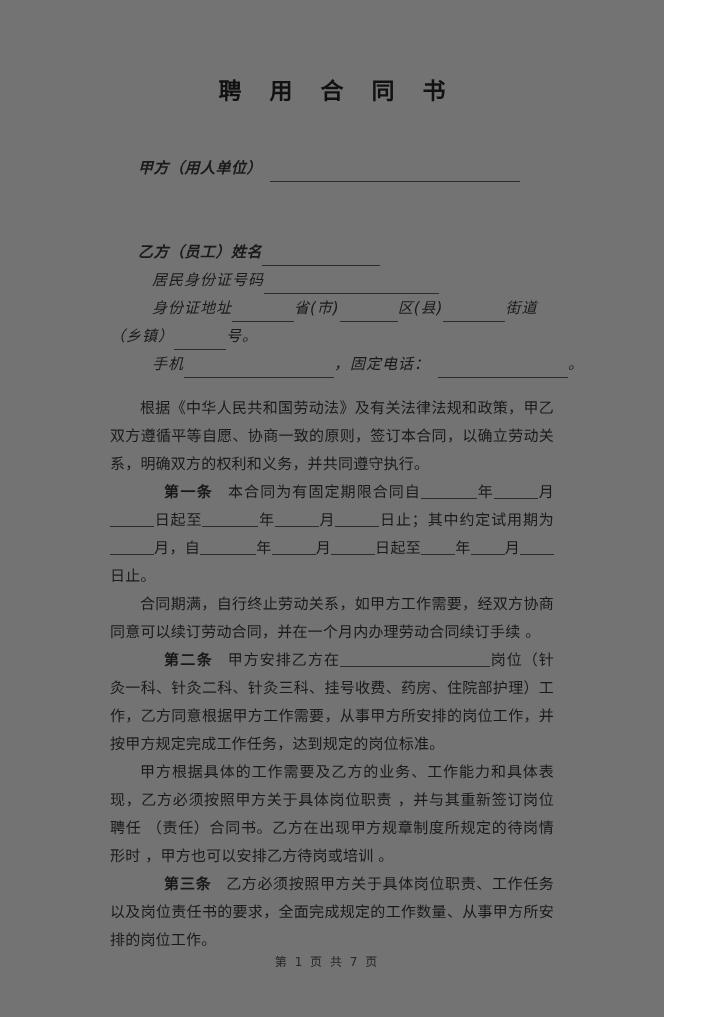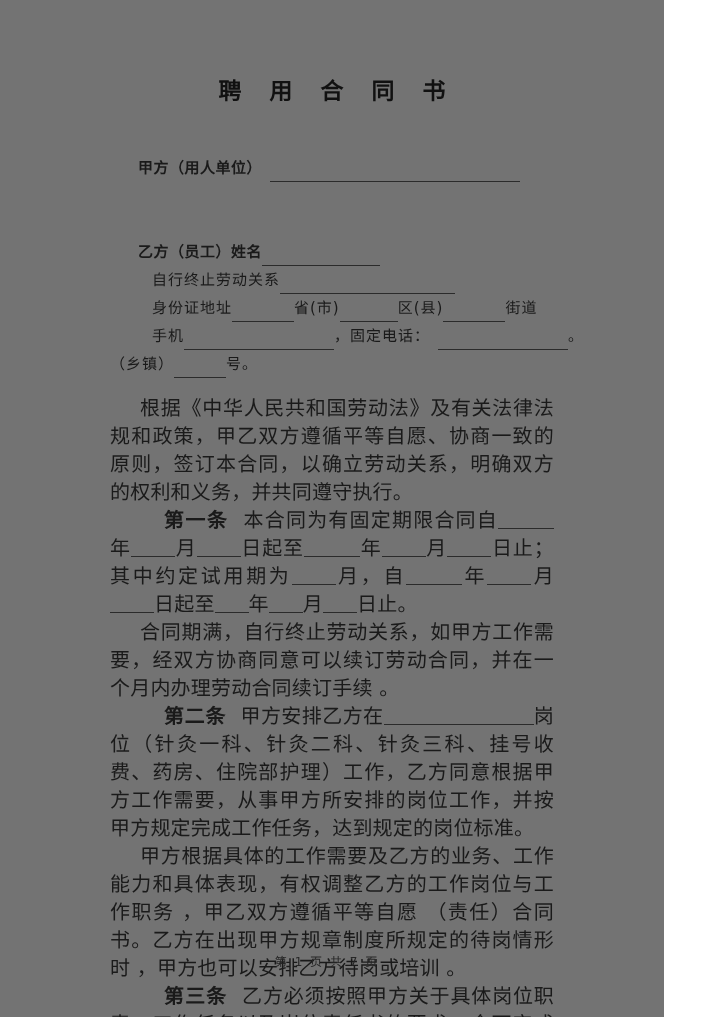--- a/index.html
+++ b/index.html
@@ -35,20 +35,21 @@
     letter-spacing: 10px;
     text-indent: 10px;
     line-height: 1.2;
     color: #111111;
   }
 
   
   .form-block {
     margin: 0;
     padding: 48px 56px 0 110px;
+    font-style: italic;
   }
 
   .form-line {
     display: flex;
     align-items: flex-end;
     font-size: 15px;
     line-height: 28px;
     height: 28px;
     white-space: nowrap;
   }
@@ -87,21 +88,21 @@
   .gap-lg { display: inline-block; width: 34px; flex: none; }
 
   .spacer-line { height: 28px; }
 
   
   .body-block {
     padding: 16px 110px 0 110px;
   }
 
   .para {
-    font-size: 20px;
+    font-size: 15px;
     line-height: 28px;
     text-align: justify;
     text-justify: inter-ideograph;
     text-indent: 30px;
     margin: 0;
     letter-spacing: 0.2px;
   }
 
   .clause-no {
     font-weight: 700;
@@ -152,67 +153,67 @@
 
     <div class="spacer-line"></div>
     <div class="spacer-line"></div>
 
     <div class="form-line indent-1">
       <span class="lbl bold">乙方（员工）姓名</span>
       <span class="rule w118"></span>
     </div>
 
     <div class="form-line indent-2">
-      <span class="lbl">自行终止劳动关系</span>
+      <span class="lbl">居民身份证号码</span>
       <span class="rule w175"></span>
     </div>
 
     <div class="form-line indent-2">
       <span class="lbl">身份证地址</span>
       <span class="rule w62"></span>
       <span class="lbl">省(市)</span>
       <span class="rule w58"></span>
       <span class="lbl">区(县)</span>
       <span class="rule w62"></span>
       <span class="lbl">街道</span>
     </div>
 
+    <div class="form-line">
+      <span class="lbl">（乡镇）</span>
+      <span class="rule w52"></span>
+      <span class="lbl">号。</span>
+    </div>
+
     <div class="form-line indent-2">
       <span class="lbl">手机</span>
       <span class="rule w150"></span>
       <span class="lbl">，</span>
       <span class="lbl">固定电话：</span>
       <span class="gap-sm"></span>
       <span class="rule w130"></span>
       <span class="lbl">。</span>
     </div>
 
-    <div class="form-line">
-      <span class="lbl">（乡镇）</span>
-      <span class="rule w52"></span>
-      <span class="lbl">号。</span>
-    </div>
-
   </div>
 
   <div class="body-block">
 
     <p class="para">根据《中华人民共和国劳动法》及有关法律法规和政策，甲乙双方遵循平等自愿、协商一致的原则，签订本合同，以确立劳动关系，明确双方的权利和义务，并共同遵守执行。</p>
 
     <p class="para">
       <span class="clause-no">第一条</span><span class="clause-gap"></span><span>本合同为有固定期限合同自</span><span class="iblank ib-m"></span><span>年</span><span class="iblank ib-s"></span><span>月</span><span class="iblank ib-s"></span><span>日起至</span><span class="iblank ib-m"></span><span>年</span><span class="iblank ib-s"></span><span>月</span><span class="iblank ib-s"></span><span>日止；其中约定试用期为</span><span class="iblank ib-s"></span><span>月，自</span><span class="iblank ib-m"></span><span>年</span><span class="iblank ib-s"></span><span>月</span><span class="iblank ib-s"></span><span>日起至</span><span class="iblank ib-xs"></span><span>年</span><span class="iblank ib-xs"></span><span>月</span><span class="iblank ib-xs"></span><span>日止。</span>
     </p>
 
     <p class="para">合同期满，自行终止劳动关系，如甲方工作需要，经双方协商同意可以续订劳动合同，并在一个月内办理劳动合同续订手续 。</p>
 
     <p class="para">
       <span class="clause-no">第二条</span><span class="clause-gap"></span><span>甲方安排乙方在</span><span class="iblank ib-l"></span><span>岗位（针灸一科、针灸二科、针灸三科、挂号收费、药房、住院部护理）工作，乙方同意根据甲方工作需要，从事甲方所安排的岗位工作，并按甲方规定完成工作任务，达到规定的岗位标准。</span>
     </p>
 
-    <p class="para">甲方根据具体的工作需要及乙方的业务、工作能力和具体表现，有权调整乙方的工作岗位与工作职务 ，甲乙双方遵循平等自愿 （责任）合同书。乙方在出现甲方规章制度所规定的待岗情形时 ，甲方也可以安排乙方待岗或培训 。</p>
+    <p class="para">甲方根据具体的工作需要及乙方的业务、工作能力和具体表现，乙方必须按照甲方关于具体岗位职责 ，并与其重新签订岗位聘任 （责任）合同书。乙方在出现甲方规章制度所规定的待岗情形时 ，甲方也可以安排乙方待岗或培训 。</p>
 
     <p class="para">
       <span class="clause-no">第三条</span><span class="clause-gap"></span><span>乙方必须按照甲方关于具体岗位职责、工作任务以及岗位责任书的要求，全面完成规定的工作数量、从事甲方所安排的岗位工作。</span>
     </p>
 
   </div>
 
   <div class="footer">第 1 页 共 7 页</div>
 
 </div>

